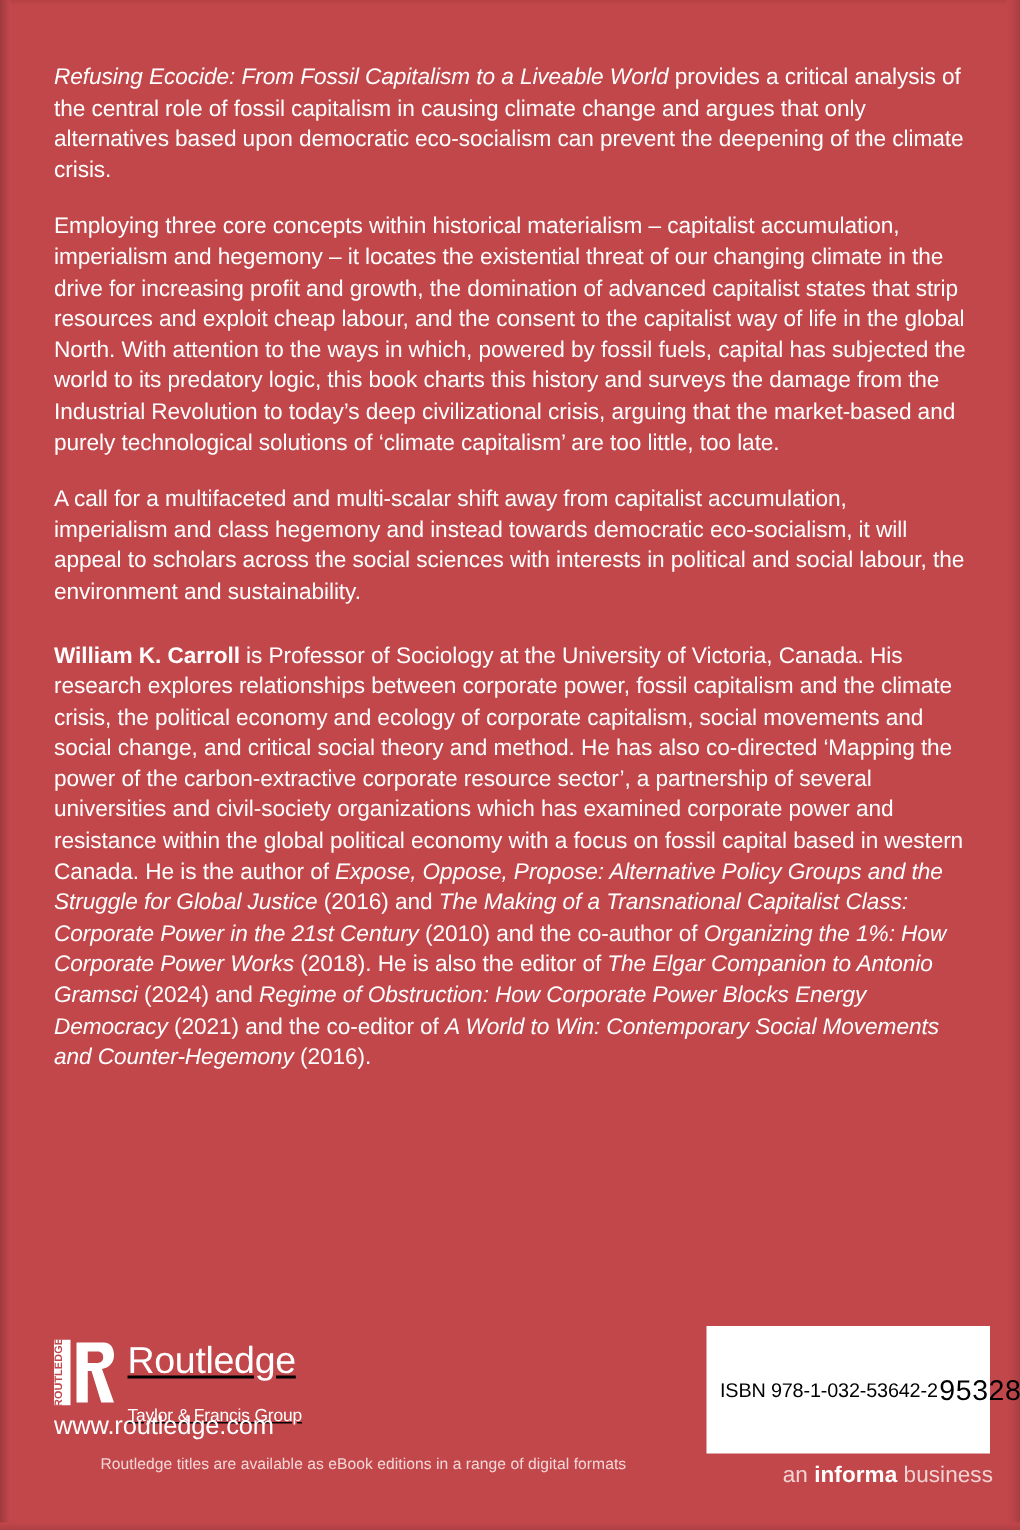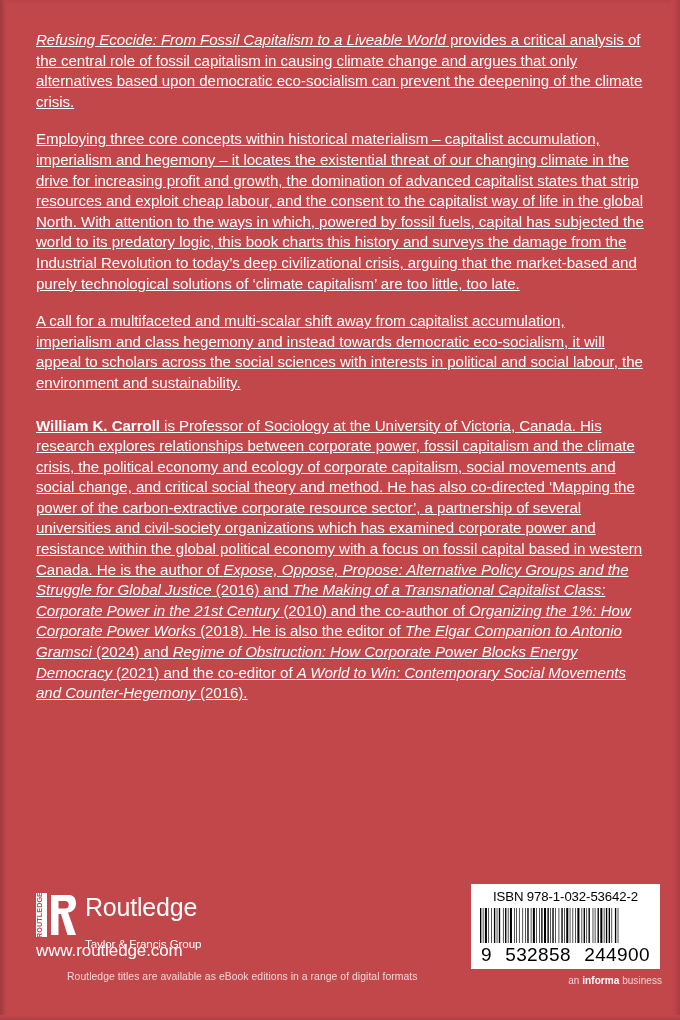--- a/index.html
+++ b/index.html
@@ -49,36 +49,36 @@
     position: absolute;
     left: 36px;
     top: 30px;
     width: 608px;
     color: #ffffff;
     font-size: 15.1px;
     line-height: 20.6px;
     letter-spacing: -0.05px;
   }
   .blurb p {
-    margin: 0 0 17px 0;
-    text-decoration: underline;
+    margin: 12px 0 17px 0;
   }
   .blurb p:last-child { margin-bottom: 0; }
   .blurb .bio { margin-top: 22px; }
 
   em { font-style: italic; }
   .bold { font-weight: bold; }
 
   
   .publisher-block {
     position: absolute;
     left: 36px;
     top: 893px;
     display: flex;
     align-items: flex-start;
+    text-decoration: underline;
   }
   .rlogo-mark {
     width: 40px;
     height: 44px;
     position: relative;
     flex: 0 0 auto;
   }
   .rlogo-mark svg { display: block; }
   .rlogo-words {
     margin-left: 9px;
@@ -115,37 +115,37 @@
     font-size: 10.4px;
     letter-spacing: 0.05px;
     padding-left: 31px;
   }
 
   .informa {
     position: absolute;
     right: 18px;
     top: 975px;
     color: #f3d3d4;
-    font-size: 10px;
+    font-size: 15px;
     letter-spacing: 0.05px;
   }
   .informa b { color: #ffffff; font-weight: bold; }
 
   
   .barcode-box {
     position: absolute;
     left: 471px;
     top: 884px;
     width: 189px;
     height: 85px;
     background: #ffffff;
     box-sizing: border-box;
     padding: 5px 9px 4px 9px;
     display: flex;
-    flex-direction: column;
+    flex-direction: row;
     align-items: center;
   }
   .isbn-text {
     color: #000000;
     font-size: 13.2px;
     line-height: 16px;
     letter-spacing: -0.1px;
     white-space: nowrap;
   }
   .barcode-bars {

